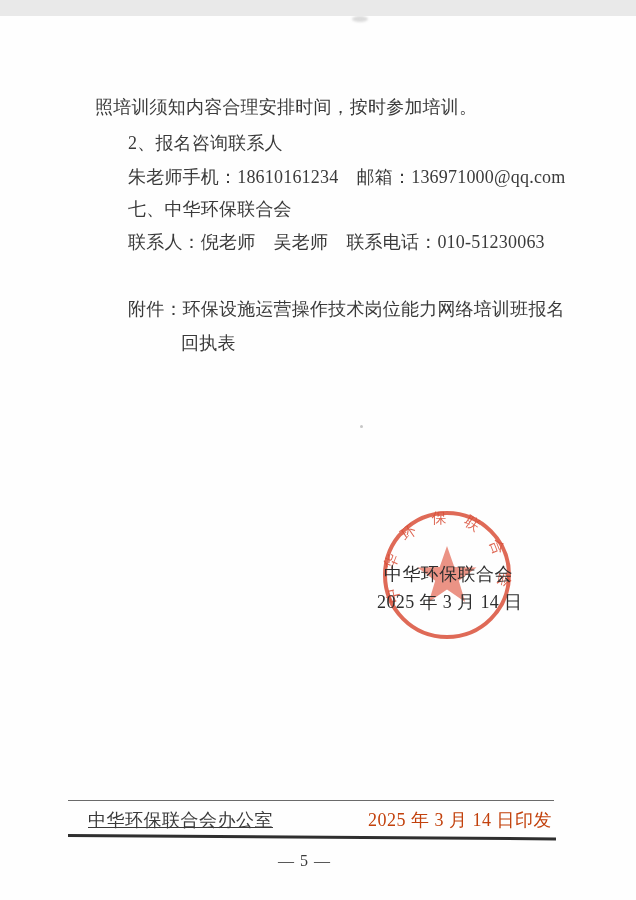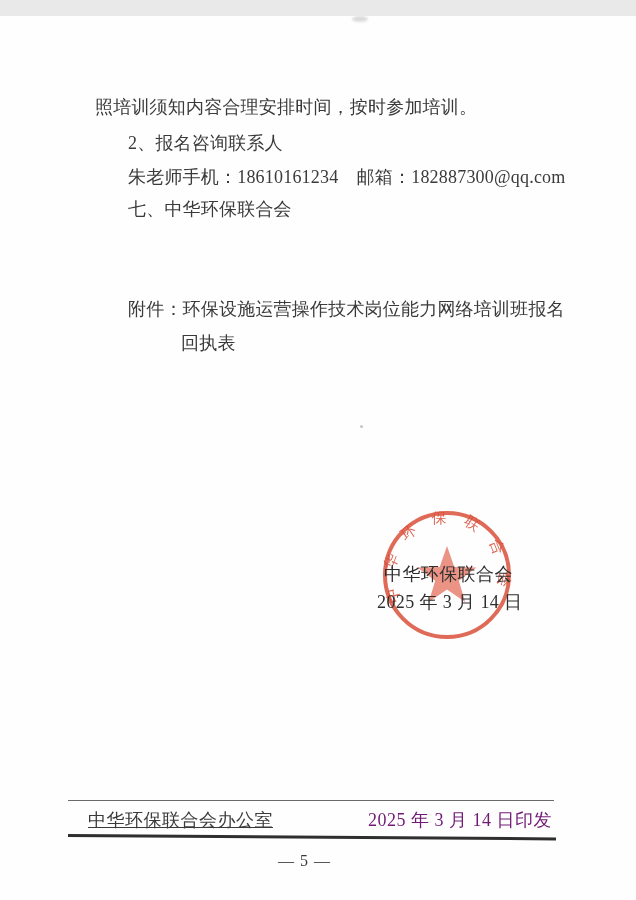--- a/index.html
+++ b/index.html
@@ -94,21 +94,21 @@
     color: #3a3a3a;
     text-decoration: underline;
   }
   .footer-print {
     position: absolute;
     right: 96px;
     top: 792px;
     font-size: 18px;
     letter-spacing: 0.5px;
     white-space: nowrap;
-    color: #701a75;
+    color: #c2410c;
   }
   .page-number {
     position: absolute;
     left: 278px;
     top: 836px;
     font-size: 16px;
     letter-spacing: 1px;
     white-space: nowrap;
     color: #3a3a3a;
   }
@@ -146,22 +146,23 @@
 <body>
 
 <div class="page">
 
   <div class="smudge-top"></div>
   <div class="dot-mid"></div>
   <div class="edge-bottom-left"></div>
 
   <div class="textline l0">照培训须知内容合理安排时间，按时参加培训。</div>
   <div class="textline l1">2、报名咨询联系人</div>
-  <div class="textline l2">朱老师手机：18610161234　邮箱：182887300@qq.com</div>
+  <div class="textline l2">朱老师手机：18610161234　邮箱：136971000@qq.com</div>
   <div class="textline l3">七、中华环保联合会</div>
+  <div class="textline l4">联系人：倪老师　吴老师　联系电话：010-51230063</div>
   <div class="textline l5">附件：环保设施运营操作技术岗位能力网络培训班报名</div>
   <div class="textline l6">回执表</div>
 
   <svg class="stamp" viewBox="0 0 140 140" aria-hidden="true">
     <circle cx="70" cy="70" r="62" fill="none" stroke="#d9503a" stroke-width="4" opacity="0.85"></circle>
     <path id="stamp-arc" d="M 27.4,99.8 A 52,52 0 1 1 112.6,99.8" fill="none"></path>
     <text font-size="15" fill="#d9503a" opacity="0.88" text-anchor="middle" letter-spacing="16">
       <textPath href="#stamp-arc" startOffset="50%">中华环保联合会</textPath>
     </text>
     <polygon points="70,41 62.7,62 40.5,62.4 58.2,75.8 51.8,97.1 70,84.4 88.2,97.1 81.8,75.8 99.5,62.4 77.3,62" fill="#dd4b33" opacity="0.6"></polygon>

